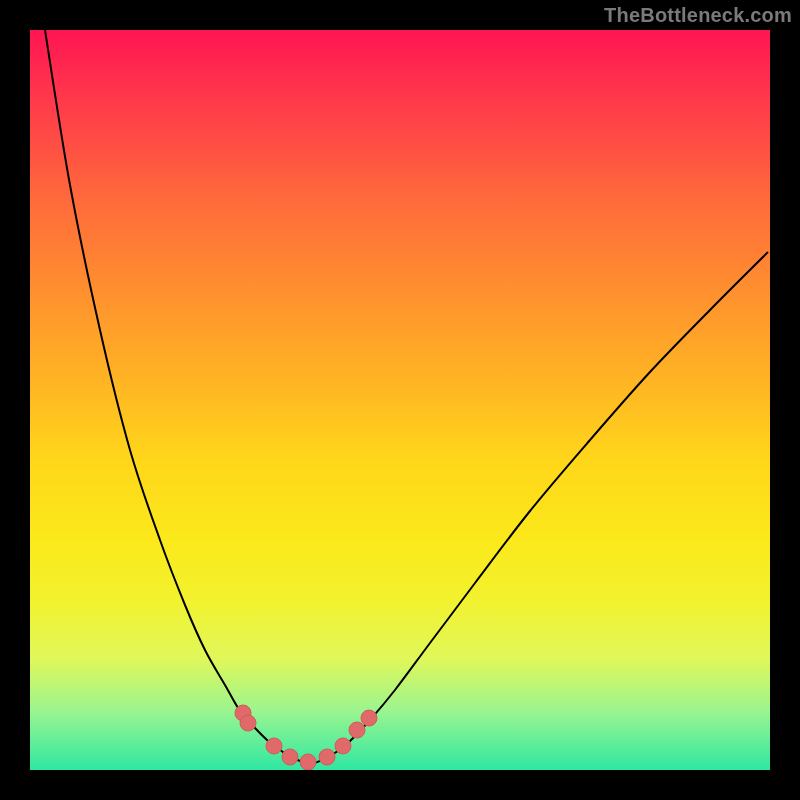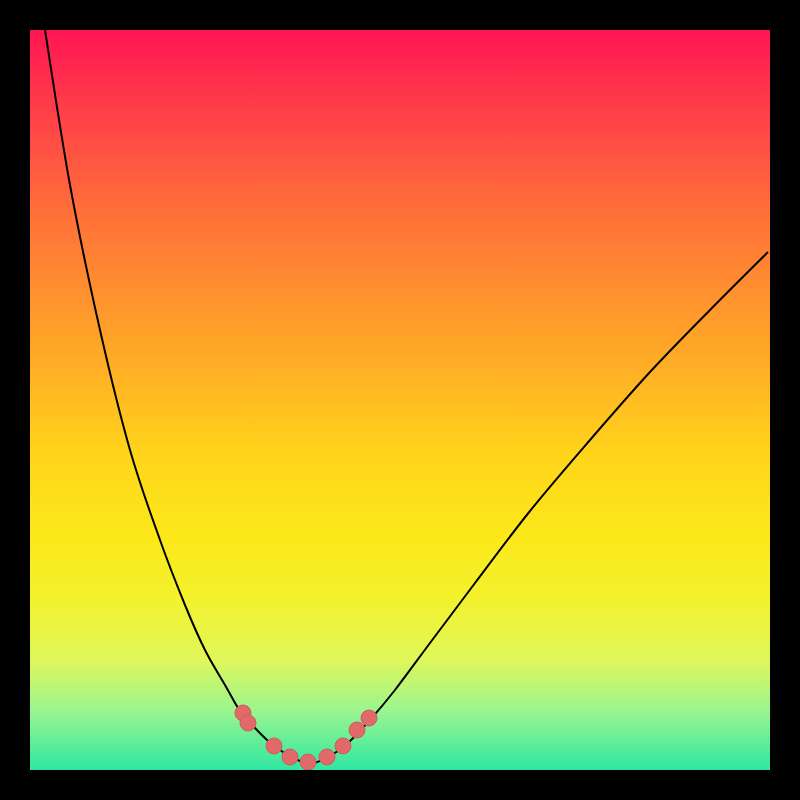--- a/index.html
+++ b/index.html
@@ -73,14 +73,15 @@
           <circle cx="260" cy="727" r="8" fill="#e06a6a" stroke="#d35a5a" stroke-width="1"></circle>
           <circle cx="278" cy="732" r="8" fill="#e06a6a" stroke="#d35a5a" stroke-width="1"></circle>
           <circle cx="297" cy="727" r="8" fill="#e06a6a" stroke="#d35a5a" stroke-width="1"></circle>
           <circle cx="313" cy="716" r="8" fill="#e06a6a" stroke="#d35a5a" stroke-width="1"></circle>
           <circle cx="327" cy="700" r="8" fill="#e06a6a" stroke="#d35a5a" stroke-width="1"></circle>
           <circle cx="339" cy="688" r="8" fill="#e06a6a" stroke="#d35a5a" stroke-width="1"></circle>
         </g>
     </svg>
   </div>
 
+  <div class="watermark">TheBottleneck.com</div>
 
 </div>
 
 </body></html>

